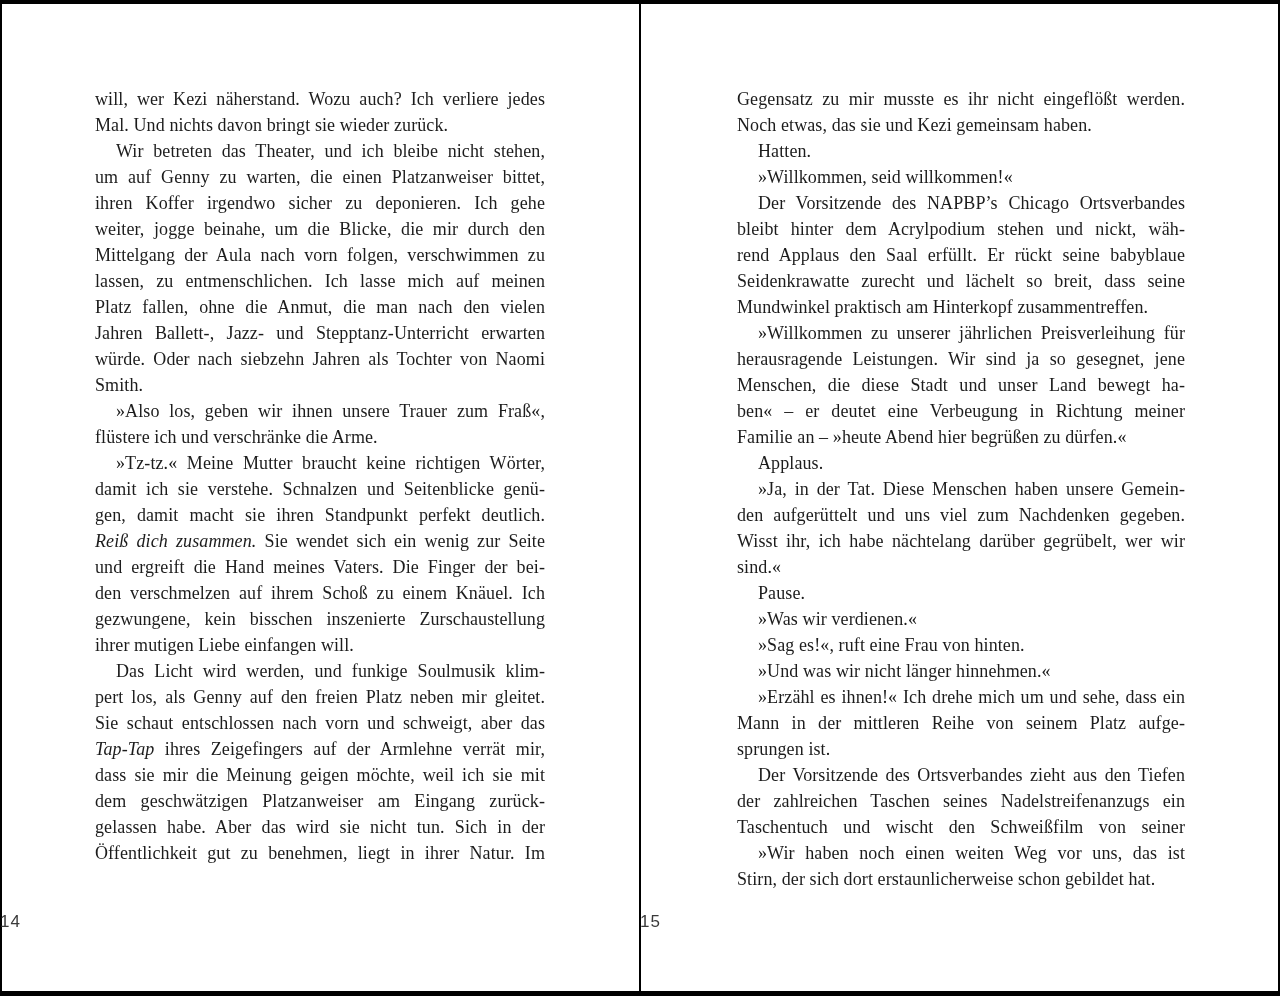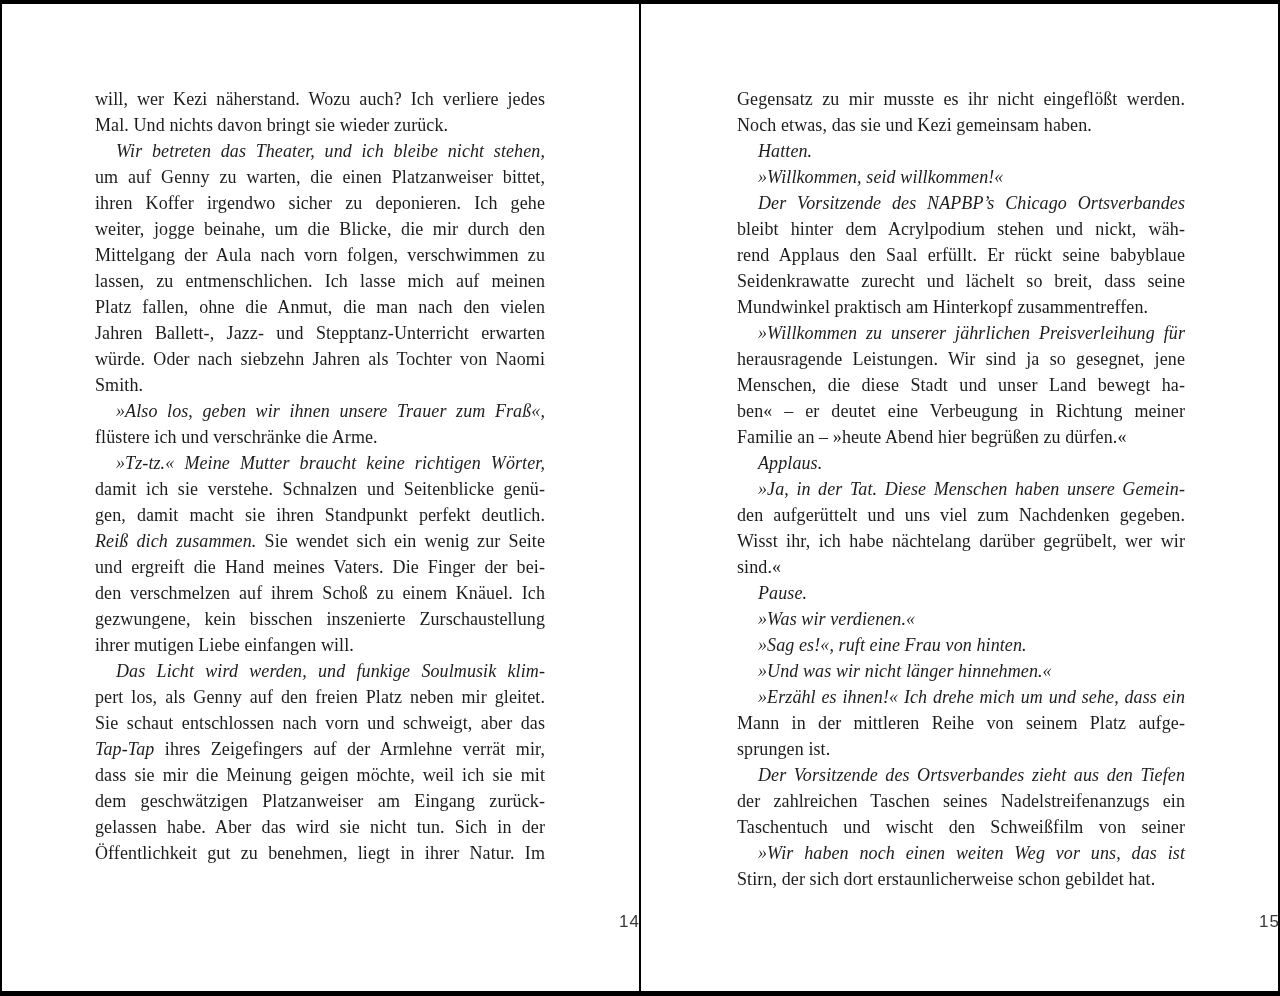--- a/index.html
+++ b/index.html
@@ -33,29 +33,29 @@
   .line {
     font-size: 18px;
     line-height: 26px;
     height: 26px;
     text-align: justify;
     text-align-last: justify;
     white-space: nowrap;
     letter-spacing: 0.1px;
   }
   .line.end { text-align-last: left; }
-  .line.indent { text-indent: 21px; font-style: italic; }
+  .line.indent { text-indent: 21px; }
   .it { font-style: italic; }
 
   .pagenum {
     position: absolute;
     top: 912px;
     left: 0;
     width: 100%;
-    text-align: right;
+    text-align: left;
     font-family: "Liberation Sans", sans-serif;
     font-size: 17px;
     color: var(--folio, #3a3a3a);
     letter-spacing: 1px;
   }
 </style>
 </head>
 <body>
 
 <div class="spread">

